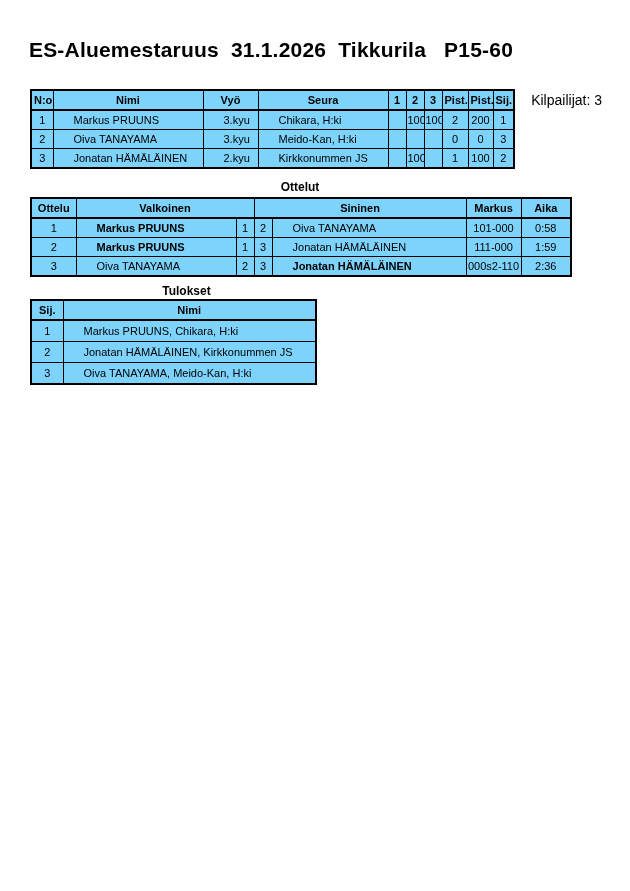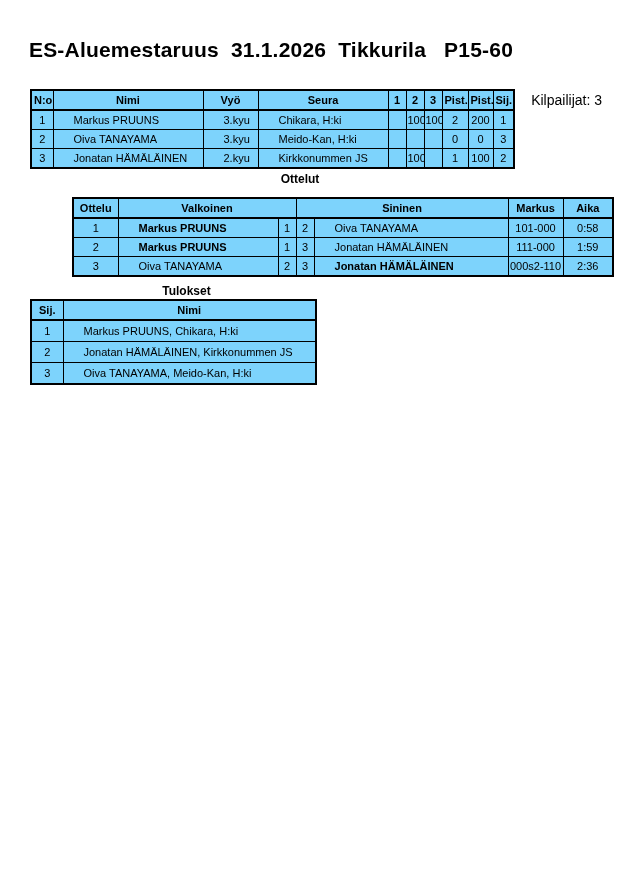--- a/index.html
+++ b/index.html
@@ -10,34 +10,34 @@
     position:absolute;top:38px;left:0;width:542px;
     text-align:center;font-size:21px;font-weight:bold;
     white-space:pre;letter-spacing:0.2px;
   }
   .comp-count{
     position:absolute;top:65px;right:28px;font-size:14px;margin-top:27px;
   }
 
   .section-title{position:absolute;font-weight:bold;font-size:12px;text-align:center;}
   .st-1{top:70px;left:30px;width:400px;}
-  .st-2{top:172px;left:30px;width:540px;}
+  .st-2{top:180px;left:30px;width:540px;}
   .st-3{top:284px;left:44px;width:285px;}
 
   table{border-collapse:collapse;table-layout:fixed;background:#7dd3fc;}
   table,td,th{border:1px solid #000;}
   table{border:2px solid #000;}
   th{font-size:11px;font-weight:bold;text-align:center;padding:1px 2px;height:16px;border-bottom:2px solid #000;}
   td{font-size:11px;padding:1px 20px;height:16px;overflow:hidden;white-space:nowrap;}
   .tc{text-align:center;padding:1px 1px;}
   .tl{text-align:left;}
   .b{font-weight:bold;}
 
   .tbl-competitors{position:absolute;top:89px;left:30px;width:483px;}
-  .tbl-matches{position:absolute;top:197px;left:30px;width:540px;margin-left:42px;}
+  .tbl-matches{position:absolute;top:197px;left:30px;width:540px;}
   .tbl-results{position:absolute;top:299px;left:30px;width:285px;}
   .tbl-results td{height:18px;}
 </style>
 </head>
 <body>
 
 <div class="page">
 
   <div class="main-title">ES-Aluemestaruus  31.1.2026  Tikkurila   P15-60</div>
   <div class="comp-count">Kilpailijat: 3</div>

